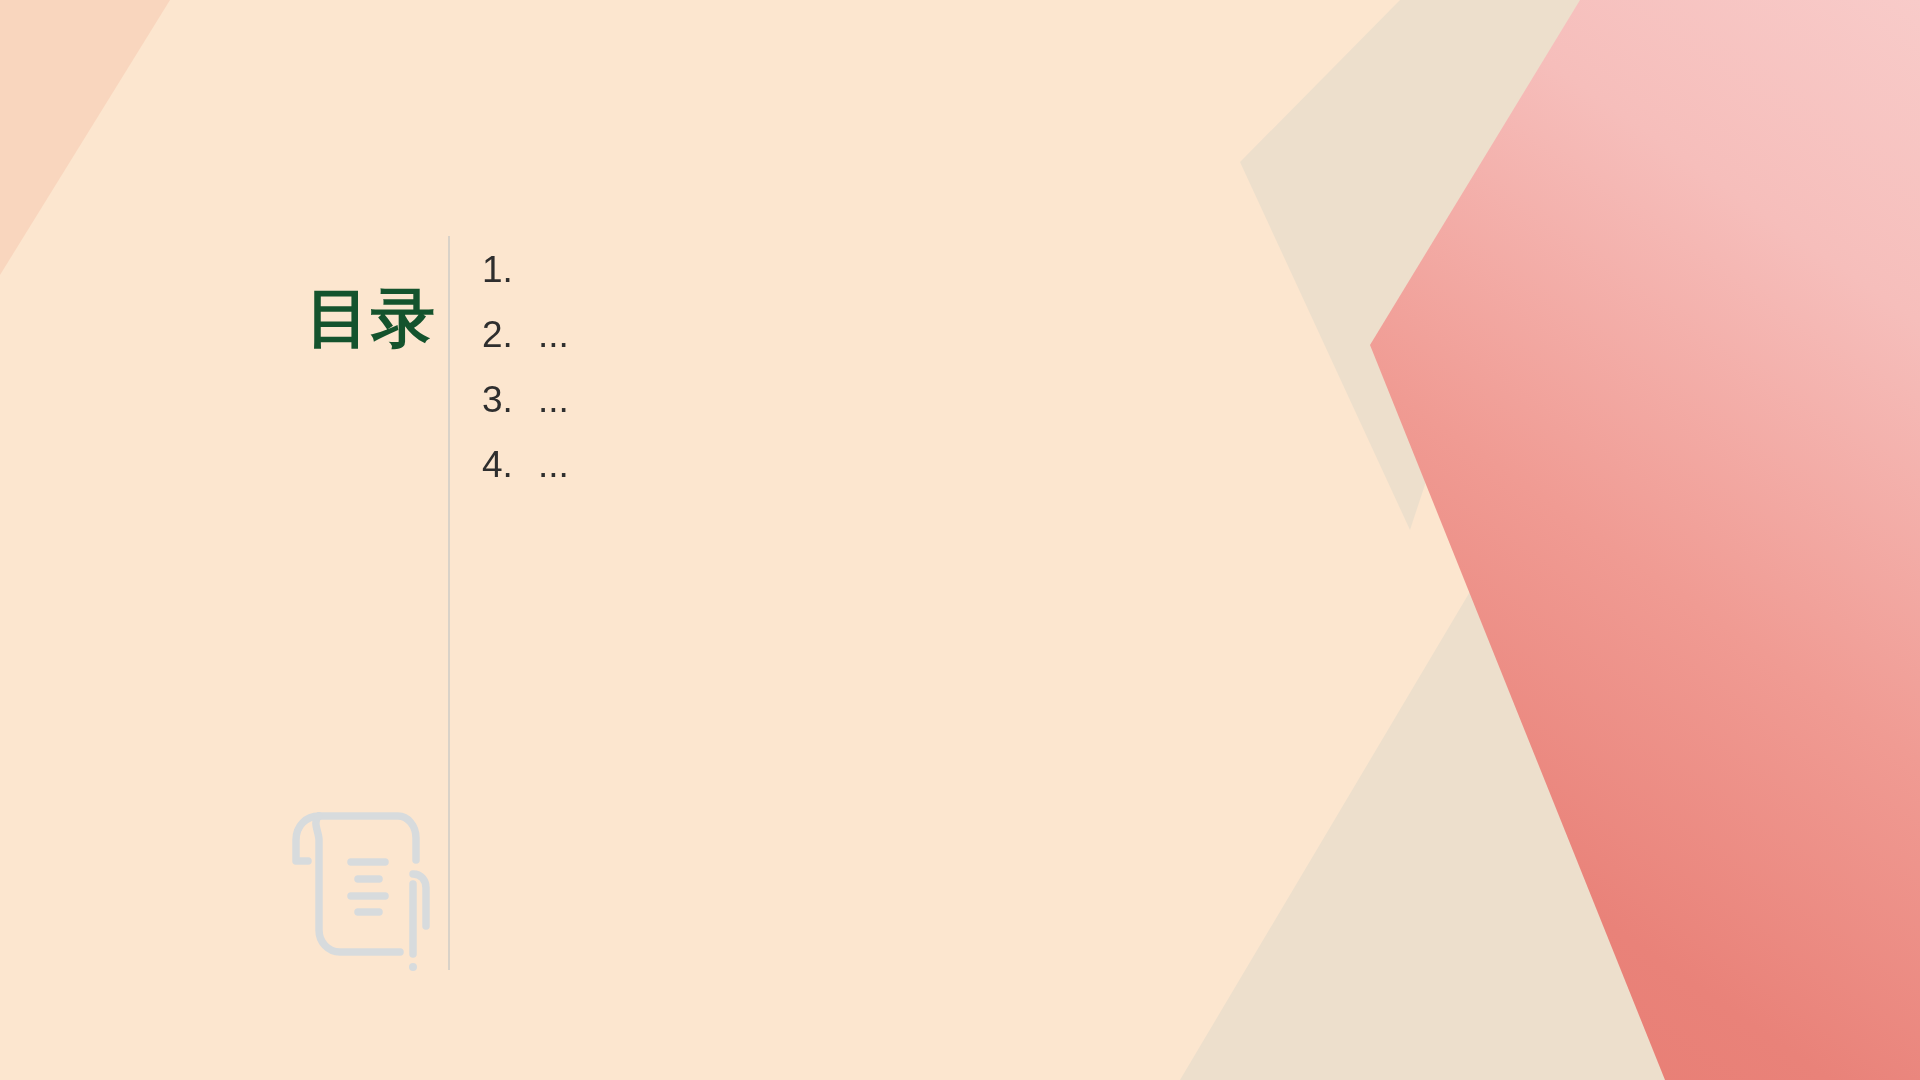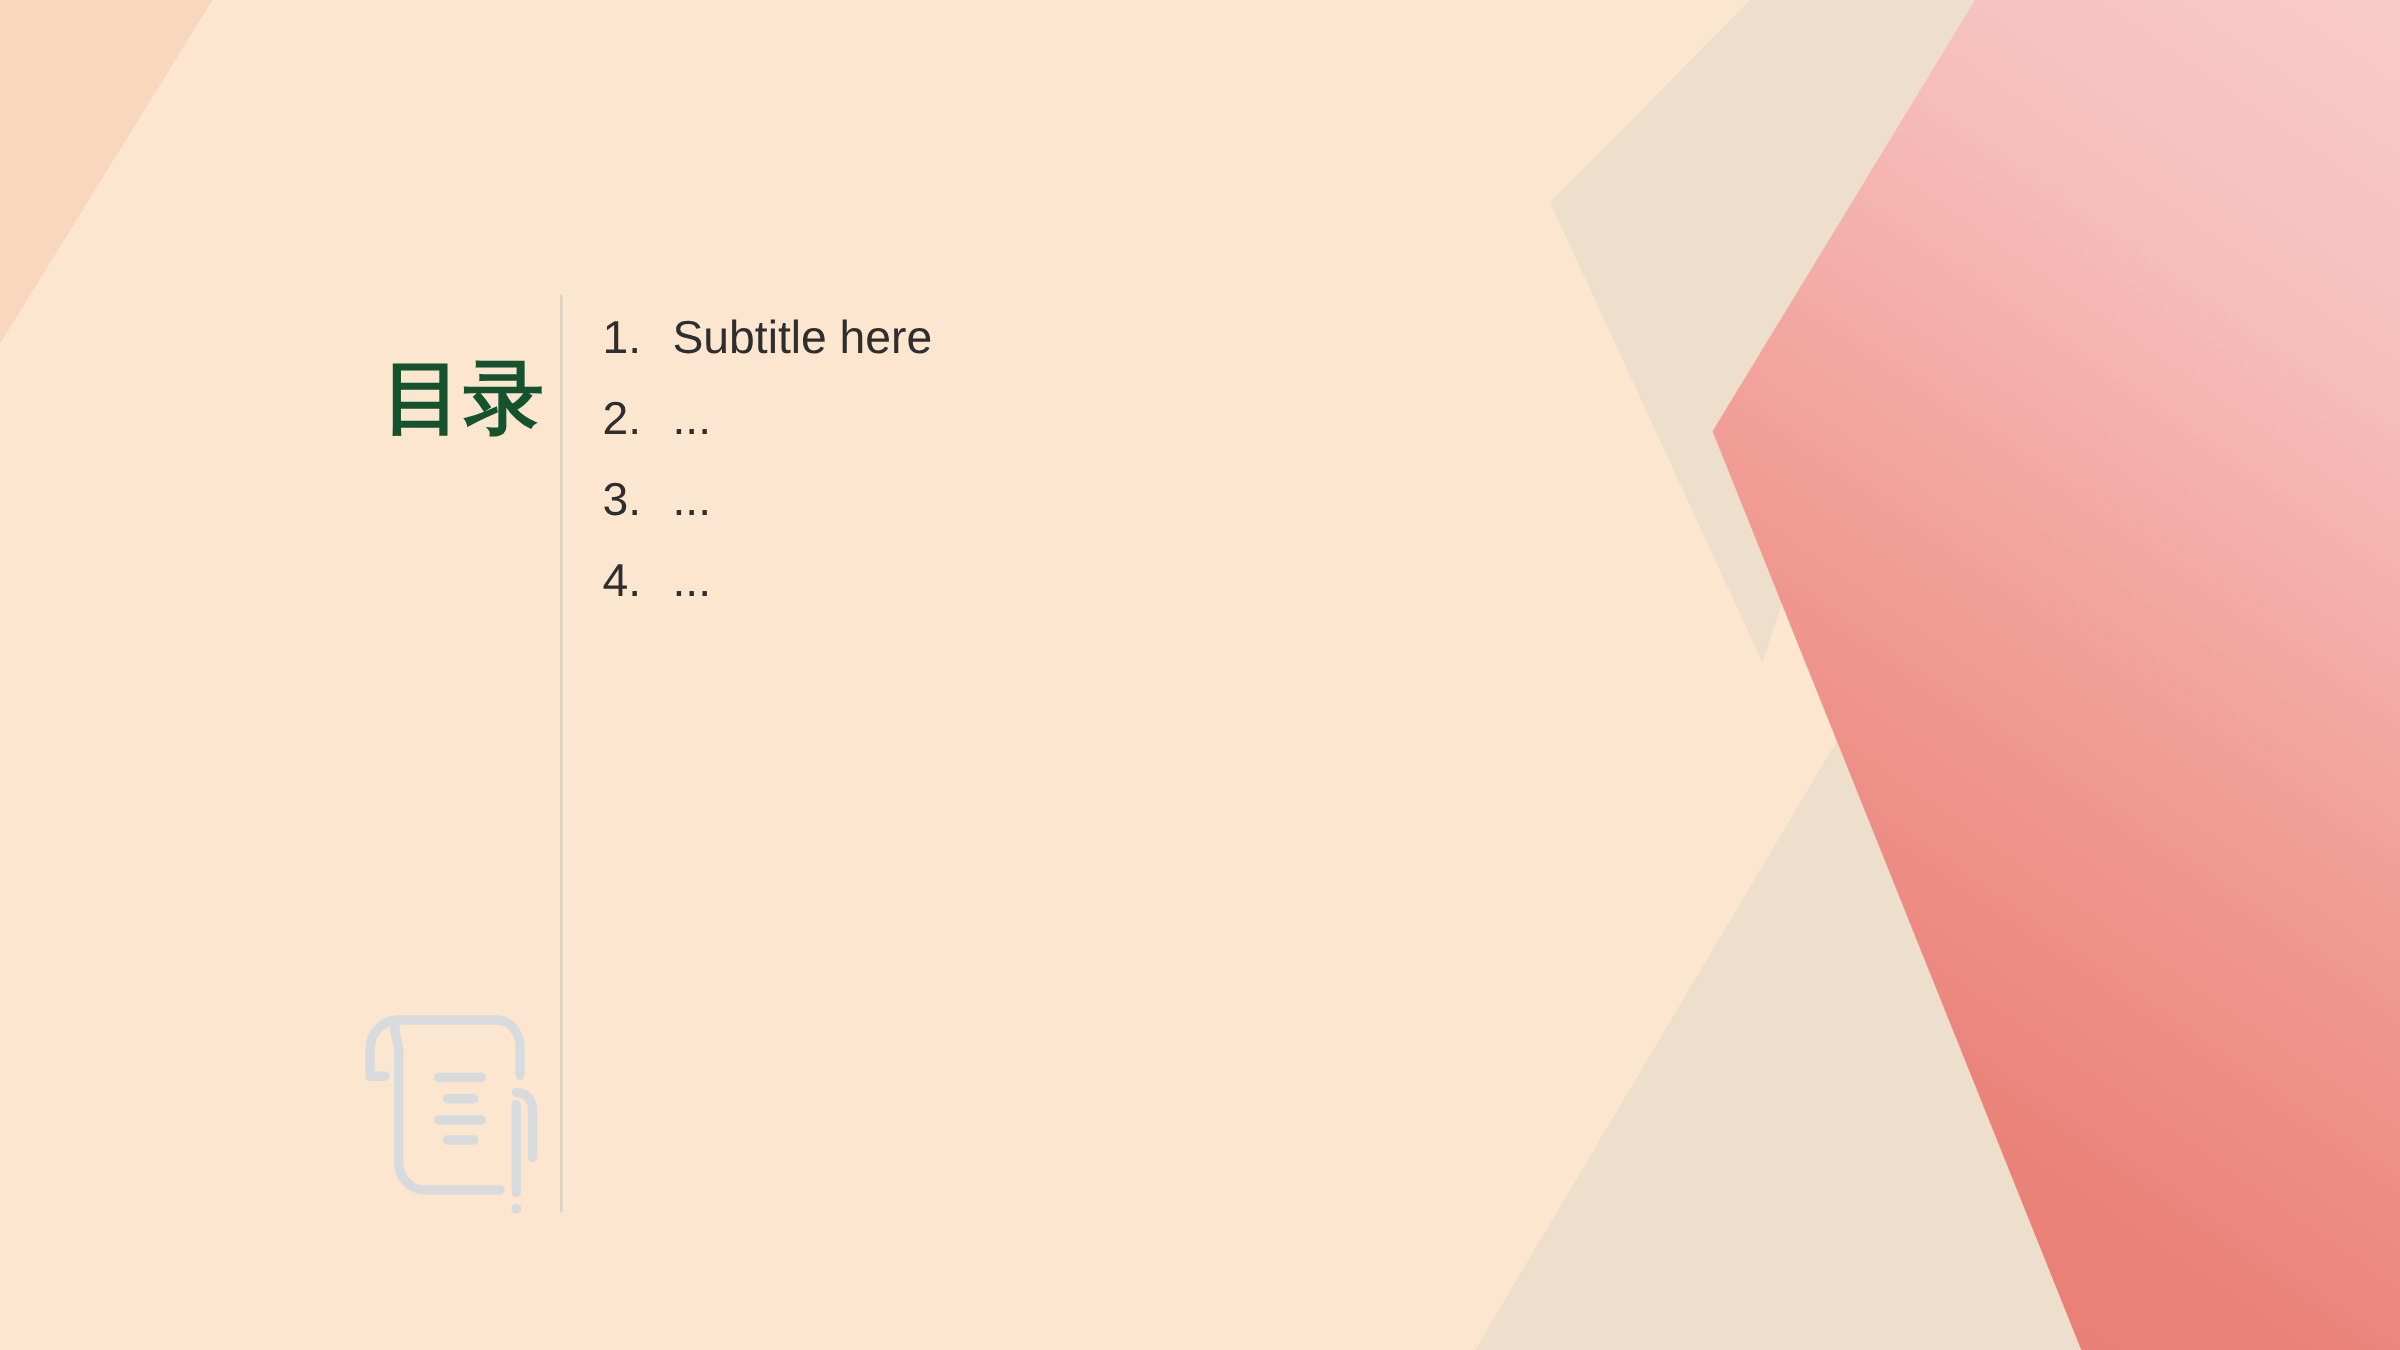--- a/index.html
+++ b/index.html
@@ -143,21 +143,20 @@
 
   <div id="content">
 
     <h1 id="page-title">目录</h1>
 
     <div id="section-divider"></div>
 
     <ul id="toc-list">
       <li class="toc-item">
         <span class="toc-num">1.</span>
-        <span class="toc-label">Subtitle here</span>
       </li>
       <li class="toc-item">
         <span class="toc-num">2.</span>
         <span class="toc-label">...</span>
       </li>
       <li class="toc-item">
         <span class="toc-num">3.</span>
         <span class="toc-label">...</span>
       </li>
       <li class="toc-item">

